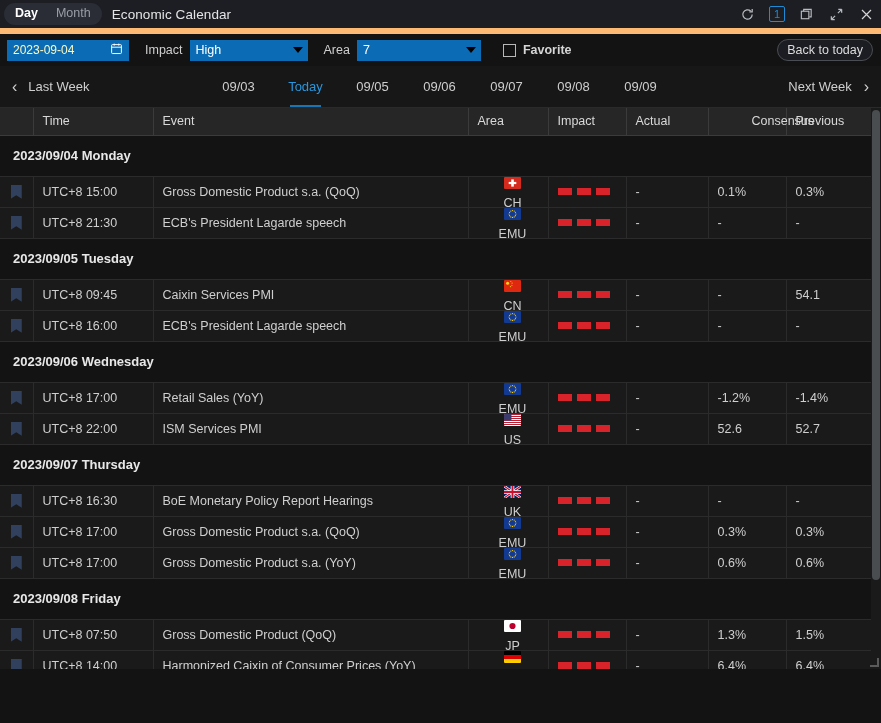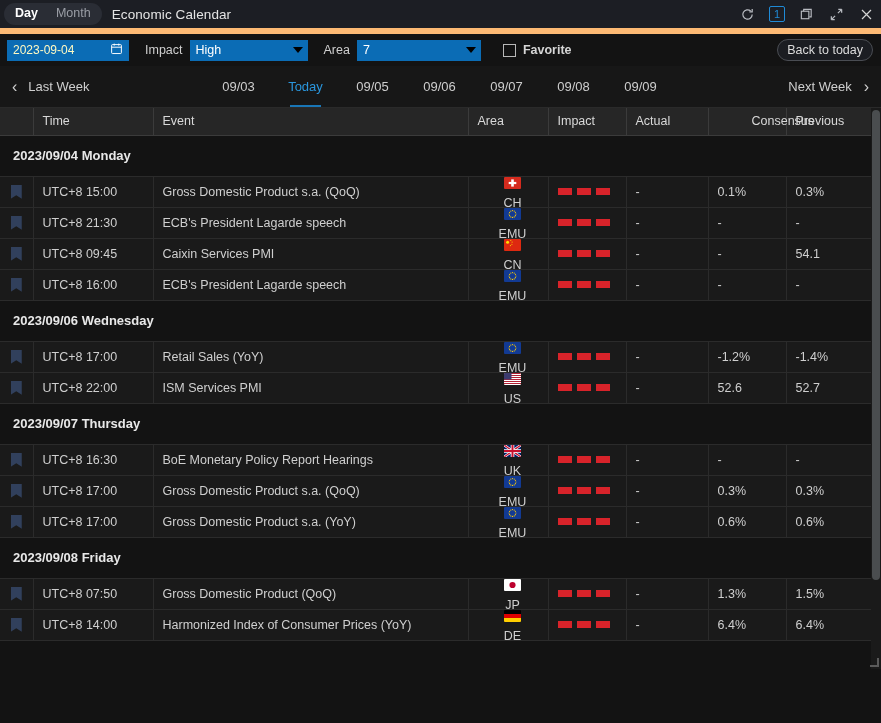--- a/index.html
+++ b/index.html
@@ -398,20 +398,23 @@
             <span class="impact-bars">
               <span class="ibar"></span>
               <span class="ibar"></span>
               <span class="ibar"></span>
             </span>
           </td>
       <td>-</td>
       <td>-</td>
       <td>-</td>
     </tr>
+        <tr class="dayhdr">
+             <td colspan="8">2023/09/05 Tuesday</td>
+           </tr>
         <tr>
       <td class="mark-cell"><span class="bookmark"></span></td>
       <td>UTC+8 09:45</td>
       <td>Caixin Services PMI</td>
       <td>
             <span class="area-cell">
               <span>
                 <svg class="flag" viewBox="0 0 17 12">
                   <rect width="17" height="12" fill="#de2910"></rect>
                   <g fill="#ffde00">
@@ -685,21 +688,21 @@
               <span class="ibar"></span>
             </span>
           </td>
       <td>-</td>
       <td>1.3%</td>
       <td>1.5%</td>
     </tr>
         <tr>
       <td class="mark-cell"><span class="bookmark"></span></td>
       <td>UTC+8 14:00</td>
-      <td>Harmonized Index of Consumer Prices (YoY)</td>
+      <td>Harmonized Caixin of Consumer Prices (YoY)</td>
       <td>
             <span class="area-cell">
               <span>
                 <svg class="flag" viewBox="0 0 17 12">
                   <rect width="17" height="4" fill="#000"></rect>
                   <rect y="4" width="17" height="4" fill="#dd0000"></rect>
                   <rect y="8" width="17" height="4" fill="#ffce00"></rect>
                 </svg>
               </span>
               <span>DE</span>

